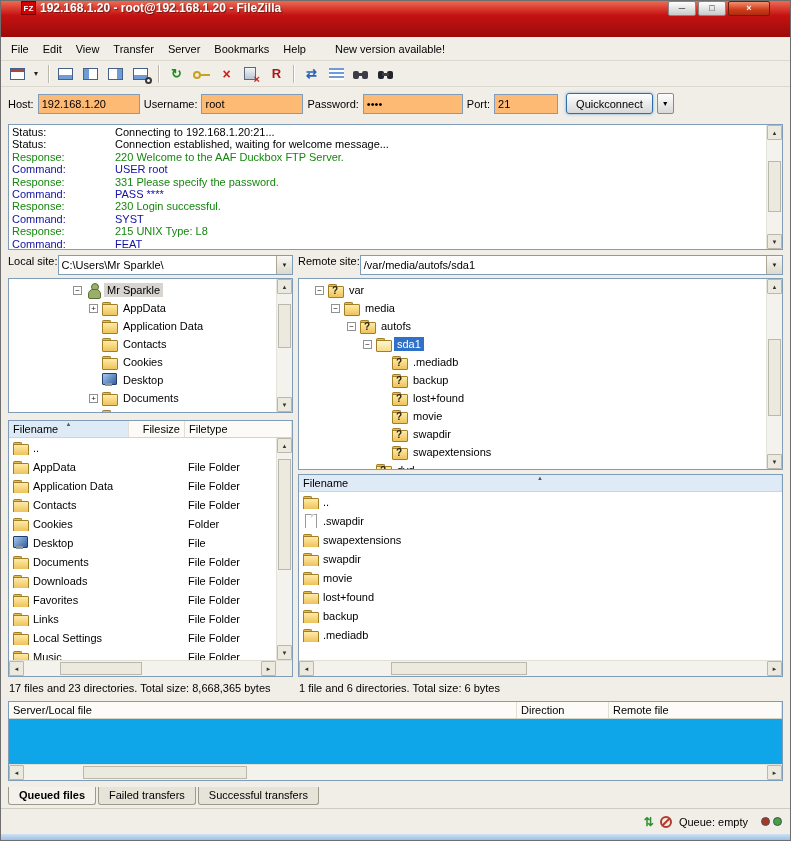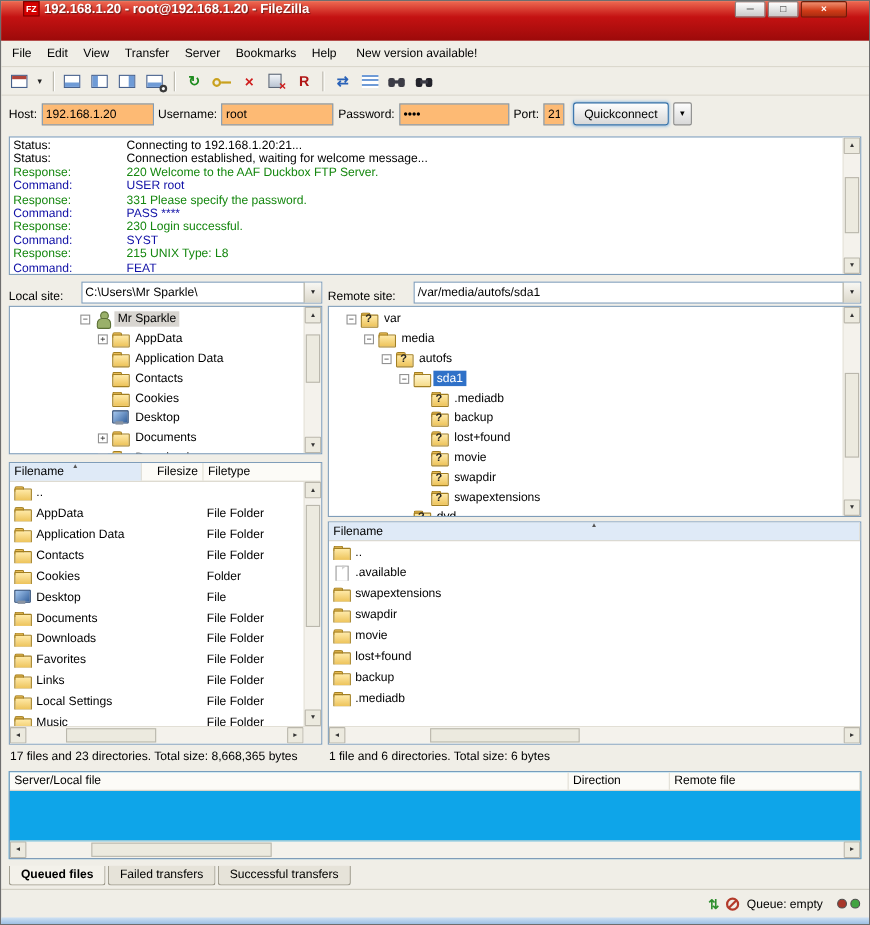--- a/index.html
+++ b/index.html
@@ -11,21 +11,21 @@
   .titlebar{flex:none;height:36px;display:flex;padding:0 20px;gap:4px;background:linear-gradient(180deg,#ee6a52,var(--titlebar-red,#c41212) 40%,#9c0a0a);color:#fff}
   .appicon{flex:none;width:15px;height:14px;background:#d40000;border:1px solid #7a0000;color:#fff;font-size:8px;font-weight:bold;display:flex;align-items:center;justify-content:center}
   .title{flex:1;font-size:12px;font-weight:bold;text-shadow:1px 1px 1px rgba(0,0,0,.45);white-space:nowrap;overflow:hidden}
   .winbtns{display:flex;gap:2px}
   .wb{width:28px;height:15px;display:flex;align-items:center;justify-content:center;font-size:9px;line-height:1;color:#1d1d1d;background:linear-gradient(#fff,#c9c9c9);border:1px solid #868686;border-radius:2px}
   .wb.close{width:42px;color:#fff;background:linear-gradient(#f09070,#cf3a17 60%,#a92d10);border-color:#6f1d08;font-weight:bold}
 
   
   .menubar{flex:none;height:24px;display:flex;align-items:center;padding:0 3px;border-bottom:1px solid #dbd8cd}
   .mitem{padding:3px 7px;white-space:nowrap}
-  .mitem.notice{margin-left:4px}
+  .mitem.notice{margin-left:15px}
   .toolbar{flex:none;height:26px;display:flex;align-items:center;padding:0 5px;border-bottom:1px solid #dbd8cd}
   .tbtn{position:relative;width:25px;height:22px;flex:none}
   .tbtn.drop::after{content:"▾";position:absolute;left:3px;top:6px;font-size:8px;color:#222}
   .tbtn.drop{width:13px}
   .tsep{flex:none;width:0;height:18px;border-left:1px solid #b9b6ab;border-right:1px solid #fff;margin:0 4px}
   .glyph{position:absolute;inset:0;display:flex;align-items:center;justify-content:center;font-style:normal;font-size:13px;line-height:1}
   .g{position:absolute;font-style:normal}
   .g.win{left:4px;top:5px;width:15px;height:12px;border:1px solid #46608c;background:#fff}
   .g.win.sm::before{content:"";position:absolute;left:0;top:0;right:0;height:3px;background:#b0443a}
   .g.win.strip-b::before{content:"";position:absolute;left:0;right:0;bottom:0;height:4px;background:#6f9bd6}
@@ -37,39 +37,39 @@
   .g.srv{left:5px;top:4px;width:12px;height:13px;border:1px solid #5d6878;background:linear-gradient(#f2f5f9,#b9c4d2)}
   .g.srv::after{content:"×";position:absolute;right:-5px;bottom:-6px;font-weight:bold;font-size:11px;color:#cf1d1d}
   .g.cmp{left:5px;top:5px;width:15px;height:12px;background:repeating-linear-gradient(180deg,#6f9bd6 0 2px,#fff 2px 4px)}
   .g.bin{left:4px;top:8px;width:6px;height:8px;background:#3c3c46;border-radius:2px;box-shadow:9px 0 0 #3c3c46}
   .g.bin::before{content:"";position:absolute;left:4px;top:2px;width:7px;height:3px;background:#3c3c46}
   .g.bin.dark{background:#23232b;box-shadow:9px 0 0 #23232b}
 
   
   .quickbar{flex:none;height:33px;display:flex;align-items:center;gap:4px;padding:0 7px}
   .qinput{height:20px;border:1px solid #7f9db9;padding:0 3px;font:11px "Liberation Sans",sans-serif;background:#fdba74}
-  .w-host{width:102px}.w-user{width:102px}.w-pass{width:100px}.w-port{width:19px}
+  .w-host{width:102px}.w-user{width:102px}.w-pass{width:100px}.w-port{width:64px}
   .qcbtn{height:21px;margin-left:4px;padding:0 9px;font:11px "Liberation Sans",sans-serif;background:linear-gradient(#fefefe,#d8d8d8);border:1px solid #2e6da8;border-radius:3px;box-shadow:0 0 3px rgba(80,150,220,.8)}
   .qcdrop{height:21px;width:17px;font-size:7px;background:linear-gradient(#fefefe,#d8d8d8);border:1px solid #8a8a8a;border-radius:2px}
 
   
   .logpane{flex:none;height:126px;margin:4px 7px 0;border:1px solid #7f9db9;background:#fff;display:flex;overflow:hidden}
   .loglines{flex:1;overflow:hidden;padding-top:1px;min-width:0}
   .logline{display:flex;line-height:12.4px;white-space:nowrap}
   .loglabel{flex:none;width:106px;padding-left:3px}
   .type-status{color:var(--log-status,#000)}
   .type-command{color:var(--log-command,#1010a6)}
   .type-response{color:var(--log-response,#15870f)}
 
   
   .main{flex:1;display:flex;margin:5px 7px 0;min-height:0}
   .colL{flex:none;width:285px;display:flex;flex-direction:column;min-height:0}
   .midsplit{flex:none;width:5px}
   .colR{flex:1;display:flex;flex-direction:column;min-width:0;min-height:0}
-  .siterow{flex:none;height:21px;display:flex;align-items:flex-end;gap:16px;margin-bottom:2px}
+  .siterow{flex:none;height:21px;display:flex;align-items:flex-start;gap:0;margin-bottom:2px}
   .combo{flex:1;height:20px;border:1px solid #7f9db9;background:#fff;display:flex;align-items:stretch;min-width:0}
   .combo-text{flex:1;display:flex;align-items:center;padding:0 3px;white-space:nowrap;overflow:hidden}
   .combo-arrow{flex:none;width:16px;display:flex;align-items:center;justify-content:center;font-size:6px;color:#222;background:linear-gradient(#f8f7f3,#dcd8cb);border-left:1px solid #aba796}
 
   .treepane{flex:none;border:1px solid #7f9db9;background:#fff;display:flex;overflow:hidden}
   .treeL{height:135px}
   .treeR{height:192px}
   .treebody{flex:1;overflow:hidden;padding-top:2px;min-width:0}
   .trow{height:18px;display:flex;align-items:center;white-space:nowrap}
   .tind{flex:none}
@@ -604,21 +604,21 @@
           <div class="lrows" id="rrows">
               <div class="lrow">
                 <span class="lcell rc0">
                   <span class="ic folder"></span>
                   <span class="fname">..</span>
                 </span>
               </div>
               <div class="lrow">
                 <span class="lcell rc0">
                   <span class="ic file"></span>
-                  <span class="fname">.available</span>
+                  <span class="fname">.swapdir</span>
                 </span>
               </div>
               <div class="lrow">
                 <span class="lcell rc0">
                   <span class="ic folder"></span>
                   <span class="fname">swapextensions</span>
                 </span>
               </div>
               <div class="lrow">
                 <span class="lcell rc0">

